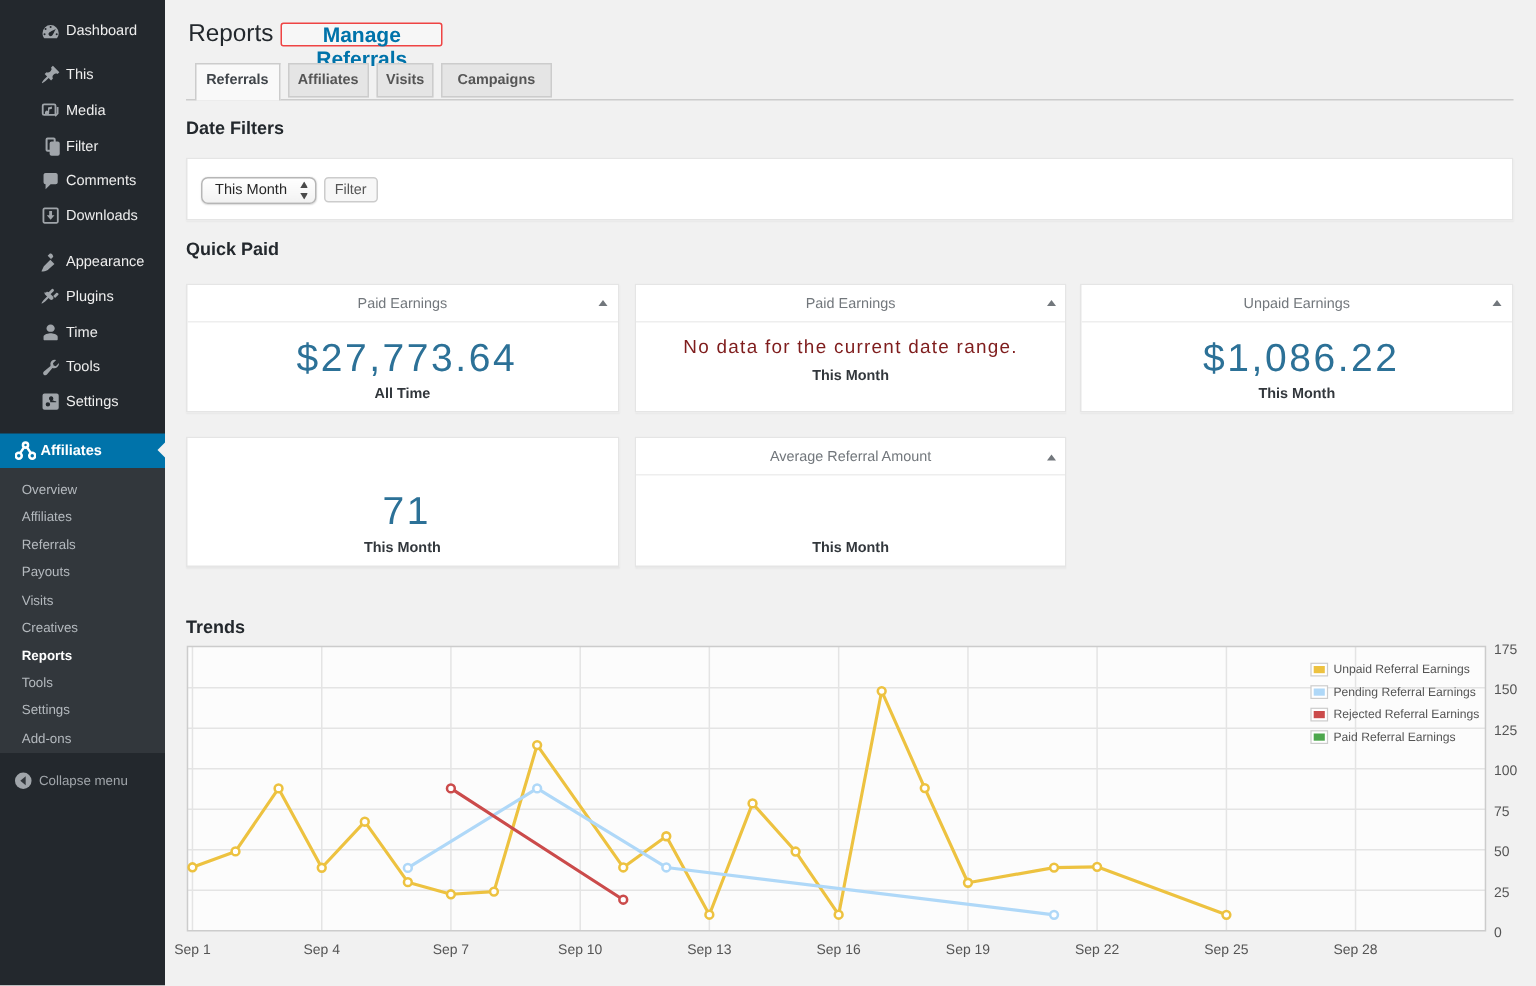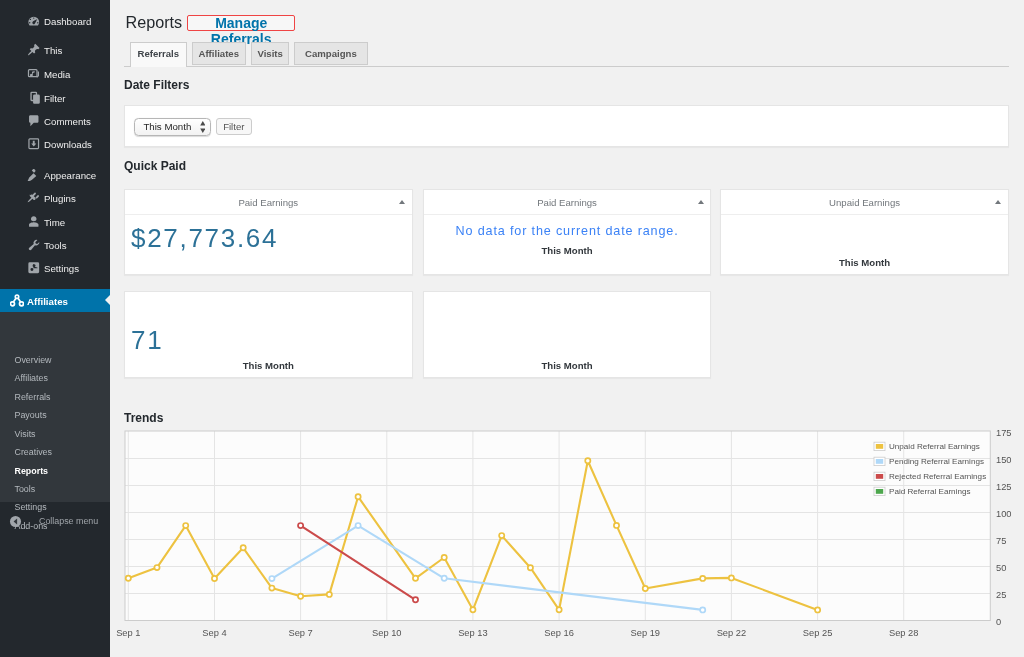--- a/index.html
+++ b/index.html
@@ -8,25 +8,25 @@
 .mi { position:absolute; left:17px; width:132px; height:23.4px; }
 .mic { position:absolute; left:9.5px; top:4.5px; }
 .mic svg { display:block; }
 .mit { position:absolute; left:27px; top:50%; transform:translateY(-50%); font-size:9.7px; color:#eee; }
 #aff { position:absolute; left:0; top:289px; width:110px; height:23.2px; background:#0073aa; }
 #aff .mit { color:#fff; font-weight:600; }
 #aff .mic { top:5px; }
 #affarrow { position:absolute; right:0; top:50%; margin-top:-5.5px; width:0; height:0;
   border:5.5px solid transparent; border-right-color:#f1f1f1; border-left-width:0; }
 #submenu { position:absolute; left:0; top:312.2px; width:110px; height:190px; background:#32373c; }
-.sub { position:absolute; left:14.5px; font-size:8.9px; color:#b4b9be; height:18.4px; line-height:18.4px;margin-top:34px; }
+.sub { position:absolute; left:14.5px; font-size:8.9px; color:#b4b9be; height:18.4px; line-height:18.4px; }
 .sub.cur { color:#fff; font-weight:bold; }
 #collapse { position:absolute; left:9px; top:511.5px; height:13px; }
 #collapse svg { vertical-align:middle; }
-#collapse span { font-size:8.9px; color:#a0a5aa; margin-left:17px; vertical-align:middle; }
+#collapse span { font-size:8.9px; color:#a0a5aa; margin-left:4px; vertical-align:middle; }
 #content { position:absolute; left:110px; top:0; width:914px; height:657px; }
 h1 { position:absolute; left:15.5px; top:14.3px; font-size:16.2px; font-weight:400; color:#23282d; line-height:1; }
 #mng { position:absolute; left:77.2px; top:15.2px; width:108px; height:15.5px; background:#f7f7f7;
   border:1px solid #ef4444; border-radius:2px; color:#0073aa; font-size:14px; font-weight:600;
   text-align:center; line-height:15.5px; }
 #tabline { position:absolute; left:14px; top:65.6px; width:885px; height:0; border-top:1px solid #ccc; }
 .tab { position:absolute; top:41.8px; height:23.4px; background:#e5e5e5; border:1px solid #ccc;
   font-size:9.6px; font-weight:bold; color:#555; text-align:center; line-height:21.4px; }
 .tab.act { background:#f9f9f9; height:25.4px; border-bottom:none; color:#40454a; z-index:2; }
 h3.sec { position:absolute; left:14px; font-size:12px; font-weight:bold; color:#23282d; }
@@ -40,24 +40,24 @@
 #fbtn { position:absolute; left:105.9px; top:117.6px; width:35.8px; height:17.8px; background:#f7f7f7;
   border:1px solid #ccc; border-radius:3px; font-size:9.6px; color:#555; text-align:center;
   line-height:16px; }
 .card { position:absolute; height:86.5px; background:#fff; border:1px solid #e5e5e5;
   box-shadow:0 1px 1px rgba(0,0,0,.04); }
 .chead { position:absolute; left:0; top:0; width:100%; height:25.4px; border-bottom:1px solid #eee;
   font-size:9.6px; color:#72777c; text-align:center; line-height:25.4px; }
 .tog { position:absolute; right:6.5px; top:10.5px; width:0; height:0;
   border-left:3.6px solid transparent; border-right:3.6px solid transparent;
   border-bottom:4.6px solid #72777c; }
-.cval { position:absolute; left:0; top:33.0px; width:100%; font-size:26px; padding-left:6px;
+.cval { position:absolute; left:0; top:33.0px; width:100%; text-align:center; font-size:26px; padding-left:6px;
   letter-spacing:1.7px; color:#2c7197; }
 .cnodata { position:absolute; left:0; top:34.3px; width:100%; text-align:center; font-size:12.6px; letter-spacing:0.85px;
-  color:#3b82f6; }
+  color:#7f1d1d; }
 .clabel { position:absolute; left:0; width:100%; text-align:center; font-size:9.6px; font-weight:600;
   color:#32373c; }
 </style></head>
 <body>
 <div id="sidebar">
 <div class="mi" style="top:9.0px">
       <span class="mic">
         <svg width="13.5" height="13.5" viewBox="0 0 20 20">
           <path fill="#a0a5aa" d="M3.76 17h12.48A7.97 7.97 0 0 0 18 12a8 8 0 1 0-16 0c0 1.9.66 3.63 1.76 5zM9 6a1 1 0 1 1 2 0 1 1 0 0 1-2 0zM4 8a1 1 0 1 1 2 0 1 1 0 0 1-2 0zm4.52 3.4c.84-.83 6.51-3.5 6.51-3.5s-2.66 5.68-3.49 6.51a2.13 2.13 0 0 1-3.02-3.01zM3 13a1 1 0 1 1 2 0 1 1 0 0 1-2 0zm12 0a1 1 0 1 1 2 0 1 1 0 0 1-2 0z"></path>
         </svg>
@@ -196,35 +196,38 @@
           <path d="M2.8 0L5.4 4.4H0.2z" fill="#4a4a4a"></path>
           <path d="M2.8 12L5.4 7.6H0.2z" fill="#4a4a4a"></path>
         </svg></span></div>
 <div id="fbtn">Filter</div>
 <h3 class="sec" style="top:158.9px">Quick Paid</h3>
 <h3 class="sec" style="top:411px">Trends</h3>
 </div>
 <div class="card" style="left:124px;top:188.5px;width:288.5px">
 <div class="chead">Paid Earnings<span class="tog"></span></div>
 <div class="cval">$27,773.64</div>
+<div class="clabel" style="top:67.5px">All Time</div>
 </div>
 <div class="card" style="left:422.8px;top:188.5px;width:288.5px">
 <div class="chead">Paid Earnings<span class="tog"></span></div>
 <div class="cnodata">No data for the current date range.</div>
 <div class="clabel" style="top:55.8px">This Month</div>
 </div>
 <div class="card" style="left:720.3px;top:188.5px;width:288.5px">
 <div class="chead">Unpaid Earnings<span class="tog"></span></div>
+<div class="cval">$1,086.22</div>
 <div class="clabel" style="top:67.5px">This Month</div>
 </div>
 <div class="card" style="left:124px;top:291.0px;width:288.5px">
 <div class="cval">71</div>
 <div class="clabel" style="top:67.5px">This Month</div>
 </div>
 <div class="card" style="left:422.8px;top:291.0px;width:288.5px">
+<div class="chead">Average Referral Amount<span class="tog"></span></div>
 <div class="clabel" style="top:67.5px">This Month</div>
 </div>
 <svg style="position:absolute;left:110px;top:400px" width="914" height="257" viewBox="0 0 914 257" font-family="'Liberation Sans',sans-serif">
 <rect x="15.0" y="31.0" width="865.3" height="189.5" fill="#fcfcfc"></rect>
 <line x1="18.3" y1="31.0" x2="18.3" y2="220.5" stroke="#e4e4e4" stroke-width="1"></line>
 <line x1="104.5" y1="31.0" x2="104.5" y2="220.5" stroke="#e4e4e4" stroke-width="1"></line>
 <line x1="190.6" y1="31.0" x2="190.6" y2="220.5" stroke="#e4e4e4" stroke-width="1"></line>
 <line x1="276.8" y1="31.0" x2="276.8" y2="220.5" stroke="#e4e4e4" stroke-width="1"></line>
 <line x1="362.9" y1="31.0" x2="362.9" y2="220.5" stroke="#e4e4e4" stroke-width="1"></line>
 <line x1="449.1" y1="31.0" x2="449.1" y2="220.5" stroke="#e4e4e4" stroke-width="1"></line>

